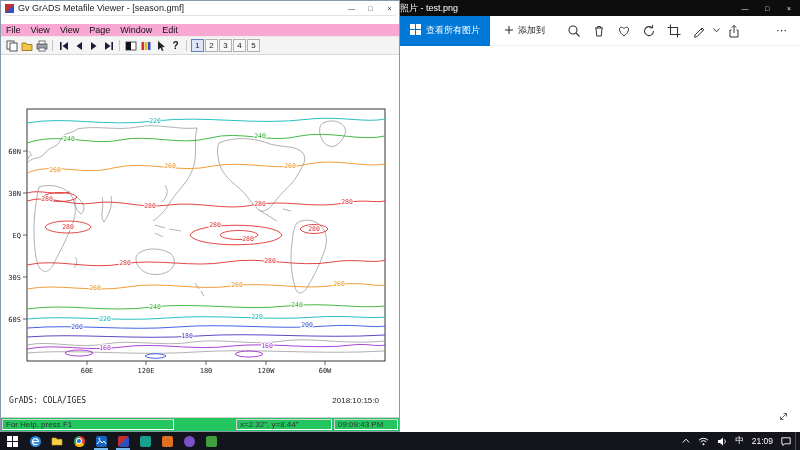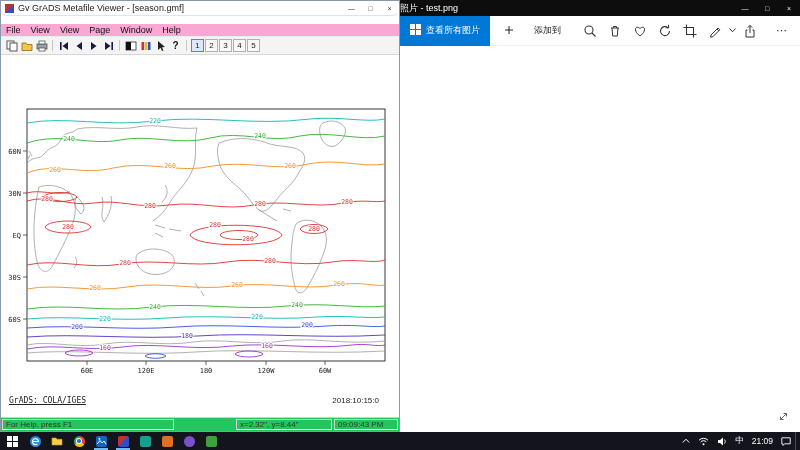--- a/index.html
+++ b/index.html
@@ -23,21 +23,21 @@
             display:flex; align-items:center; padding:0 3px; }
   .tico { width:15px; height:14px; display:flex; align-items:center; justify-content:center; }
   .tsep { width:1px; height:11px; background:#c6c6c6; margin:0 3px; }
   .pgbtn { width:13px; height:13px; border:1px solid #b0b0b0; background:#f8f8f8; color:#222;
            font-size:8px; display:flex; align-items:center; justify-content:center; margin-left:1px; }
   .pgbtn.active { background:#dde7f7; border-color:#6080c0; }
   .helpq { font-size:10px; font-weight:bold; color:#111; }
   .gcanvas { position:relative; flex:1; background:#fff; overflow:hidden; }
   .map-svg { position:absolute; left:4px; top:46px; width:390px; height:278px; }
   .gfootL { position:absolute; left:8px; bottom:12px; font-size:8px;
-            font-family:"DejaVu Sans Mono",monospace; color:#222;text-decoration:underline; }
+            font-family:"DejaVu Sans Mono",monospace; color:#222; }
   .gfootR { position:absolute; right:20px; bottom:12px; font-size:8px;
             font-family:Liberation Sans, sans-serif; color:#222; }
   .gstatus { height:14px; background:#22c55e; border-top:1px solid #d0d0d0; display:flex;
              font-size:8px; color:#333; }
   .seg { display:flex; align-items:center; padding:0 4px; margin:1px;
          box-shadow:inset 1px 1px 0 #d2d2d2, inset -1px -1px 0 #ffffff; white-space:nowrap; }
   .seg.help { flex:1; }
   .seg.page { width:58px;margin-top:42px; } .seg.coords { width:96px; } .seg.time { width:64px; }
 
   svg text.axt { font-family:"DejaVu Sans Mono",monospace; font-size:7px; fill:#222; }
@@ -49,21 +49,21 @@
   
   .pwin { position:absolute; left:400px; top:0; width:400px; height:432px; background:#fff;
           display:flex; flex-direction:column; }
   .ptitle { height:16px; background:#0d0d0d; color:#fff; display:flex; align-items:center; font-size:9px; }
   .ptitle .t { flex:1; white-space:nowrap; overflow:hidden; }
   .pwbtn { width:22px; height:100%; display:flex; align-items:center; justify-content:center;
            font-size:7px; color:#eee; }
   .pbar { height:30px; background:#fff; display:flex; align-items:center; border-bottom:1px solid #f2f2f2; }
   .viewall { height:30px; background:#0078d7; color:#fff; display:flex; align-items:center;
              gap:5px; padding:0 10px; font-size:9px; border:none; flex:0 0 auto; }
-  .addto { display:flex; align-items:center; gap:20px; font-size:9px; color:#1a1a1a;
+  .addto { display:flex; align-items:center; gap:4px; font-size:9px; color:#1a1a1a;
            margin-left:14px; background:none; border:none; }
   .picons { display:flex; align-items:center; margin-left:16px; }
   .picon { width:25px; height:25px; display:flex; align-items:center; justify-content:center; }
   .caret { width:10px; height:25px; display:flex; align-items:center; justify-content:center; }
   .pmore { margin-left:auto; margin-right:6px; width:25px; height:25px; display:flex;
            align-items:center; justify-content:center; font-size:11px; color:#222; }
   .pcontent { flex:1; position:relative; background:#fff; }
   .expand { position:absolute; right:9px; bottom:8px; width:16px; height:16px;
             display:flex; align-items:center; justify-content:center; background:none; border:none; }
 
@@ -97,21 +97,21 @@
       <span class="wbtn">□</span>
       <span class="wbtn">×</span>
     </div>
 
     <div class="gmenu">
       <span>File</span>
       <span>View</span>
       <span>View</span>
       <span>Page</span>
       <span>Window</span>
-      <span>Help</span>
+      <span>Edit</span>
     </div>
 
     <div class="gtools">
       <span class="tico">
         <svg width="12" height="12" viewBox="0 0 12 12">
             <rect x="1" y="1" width="7" height="8" fill="#fff" stroke="#555"></rect>
             <rect x="4" y="3" width="7" height="8" fill="#fff" stroke="#555"></rect>
           </svg>
       </span>
       <span class="tico">

